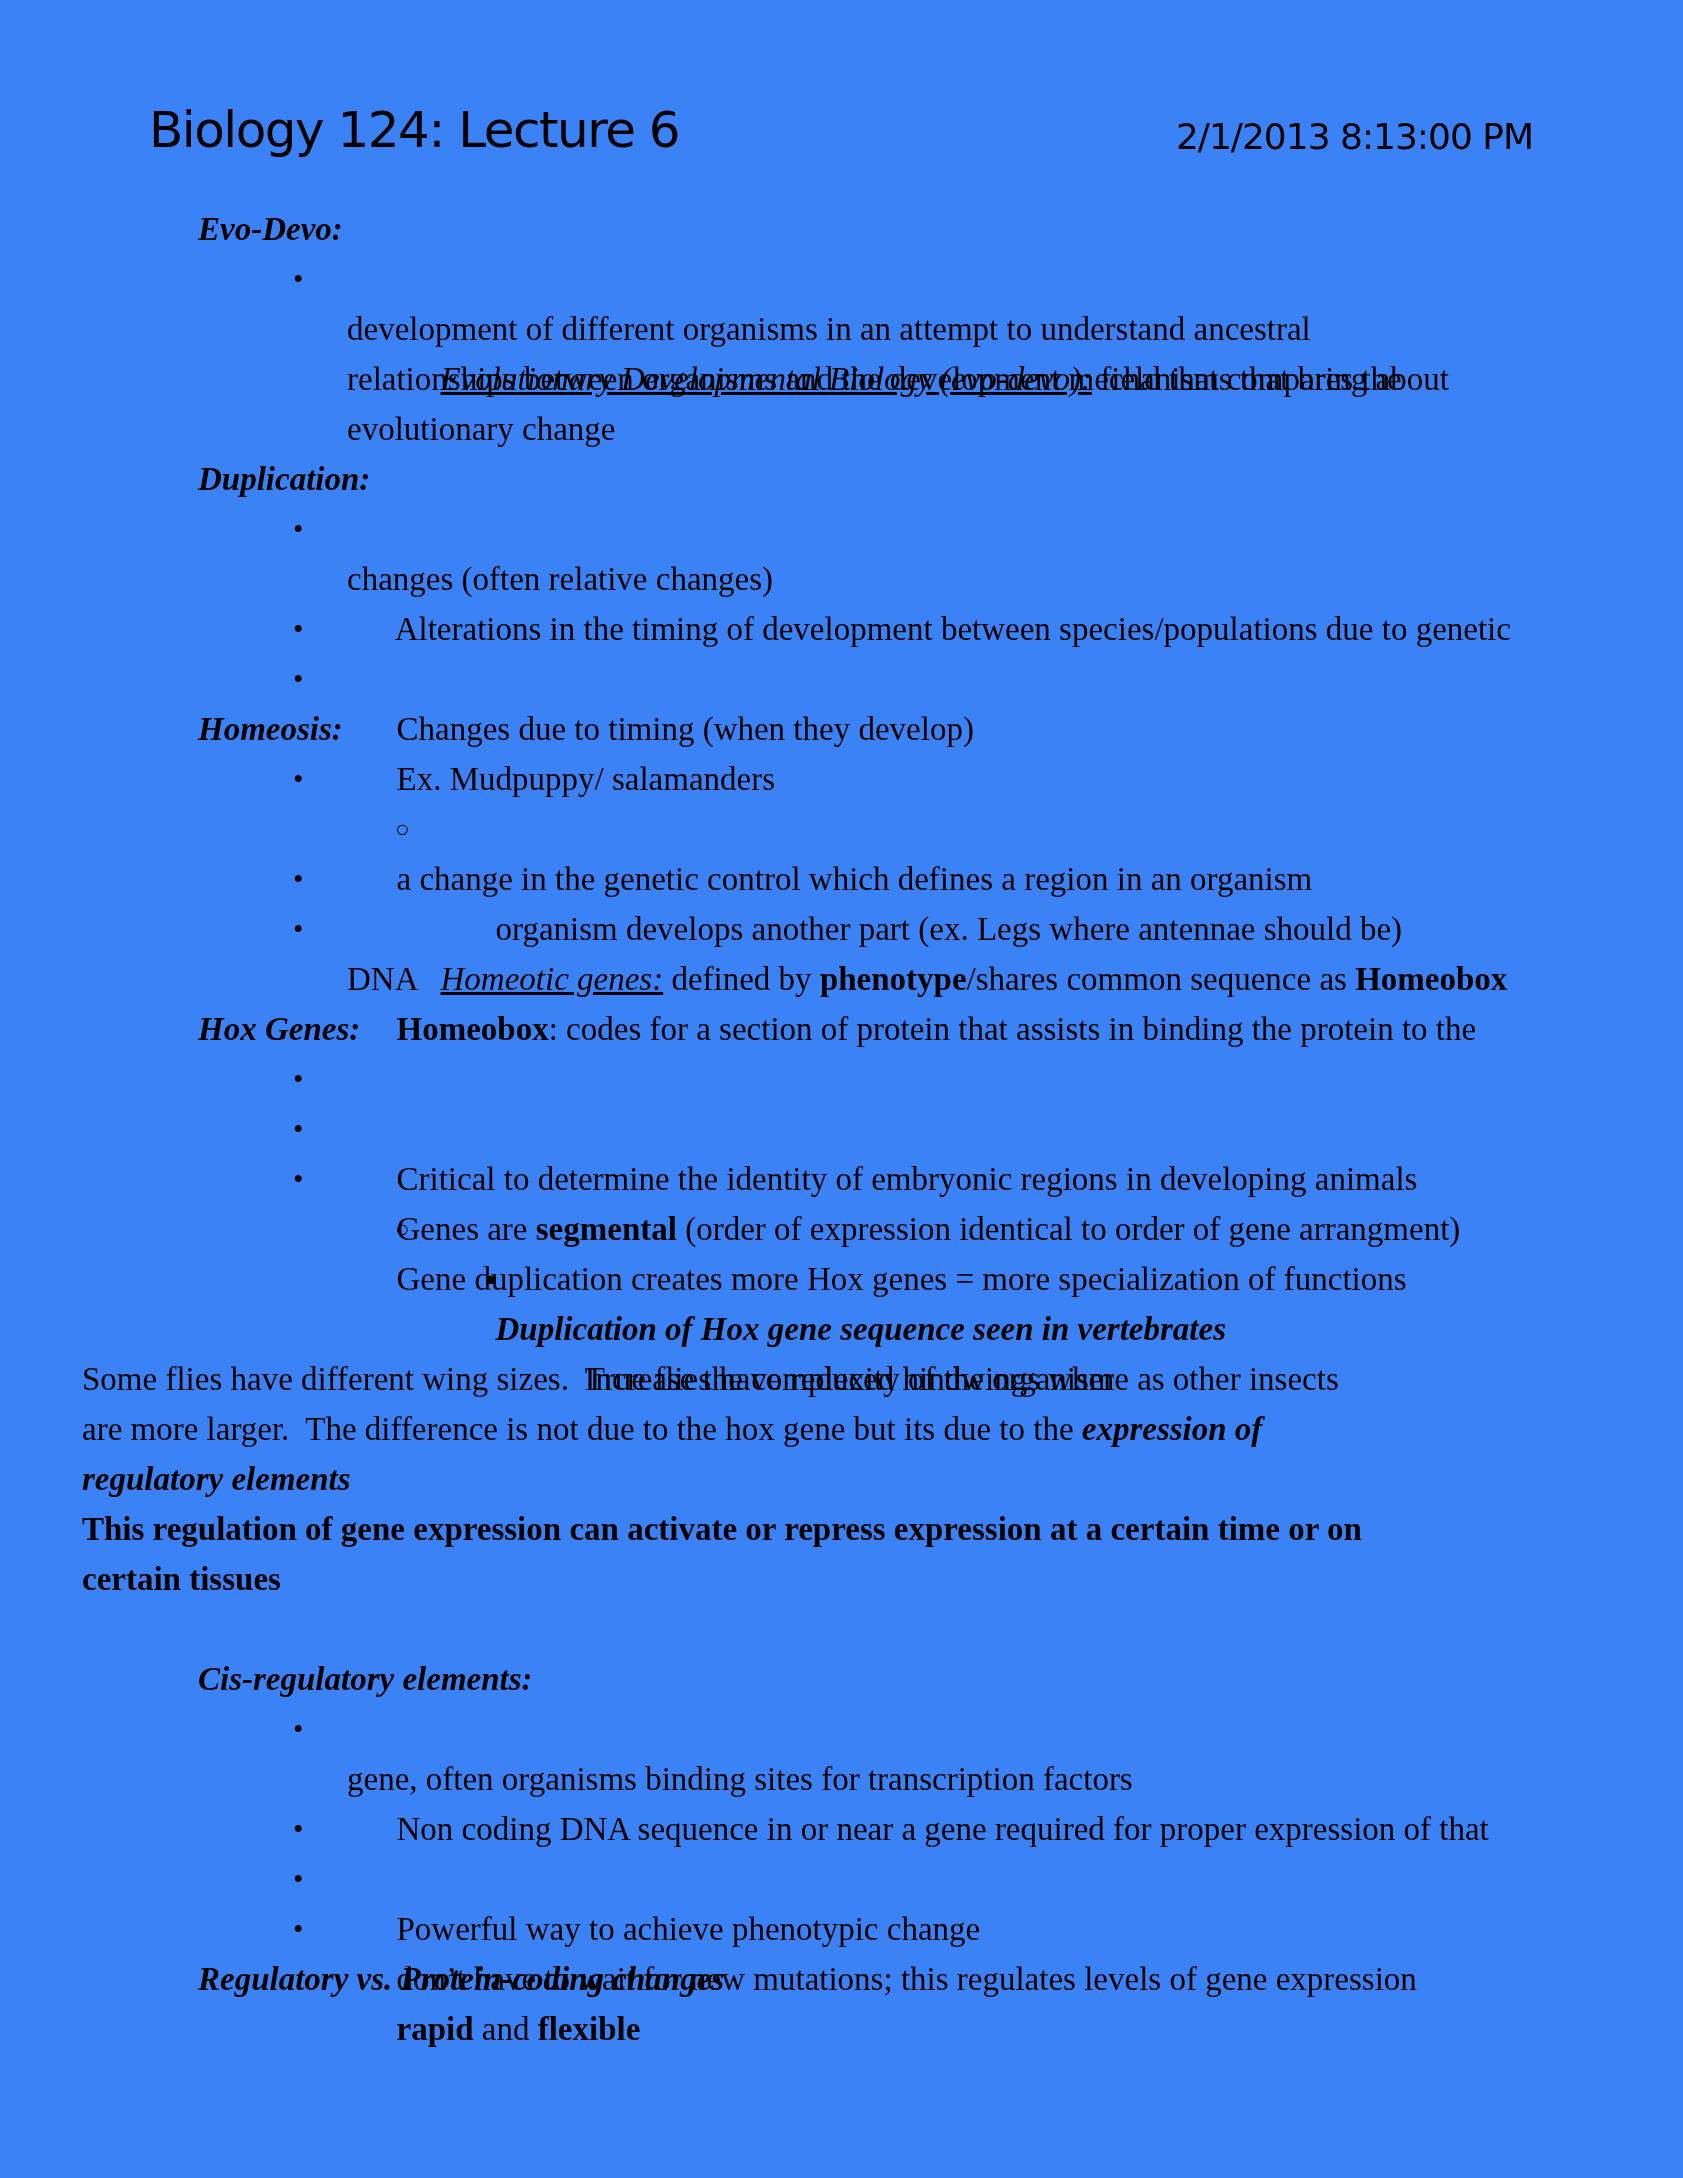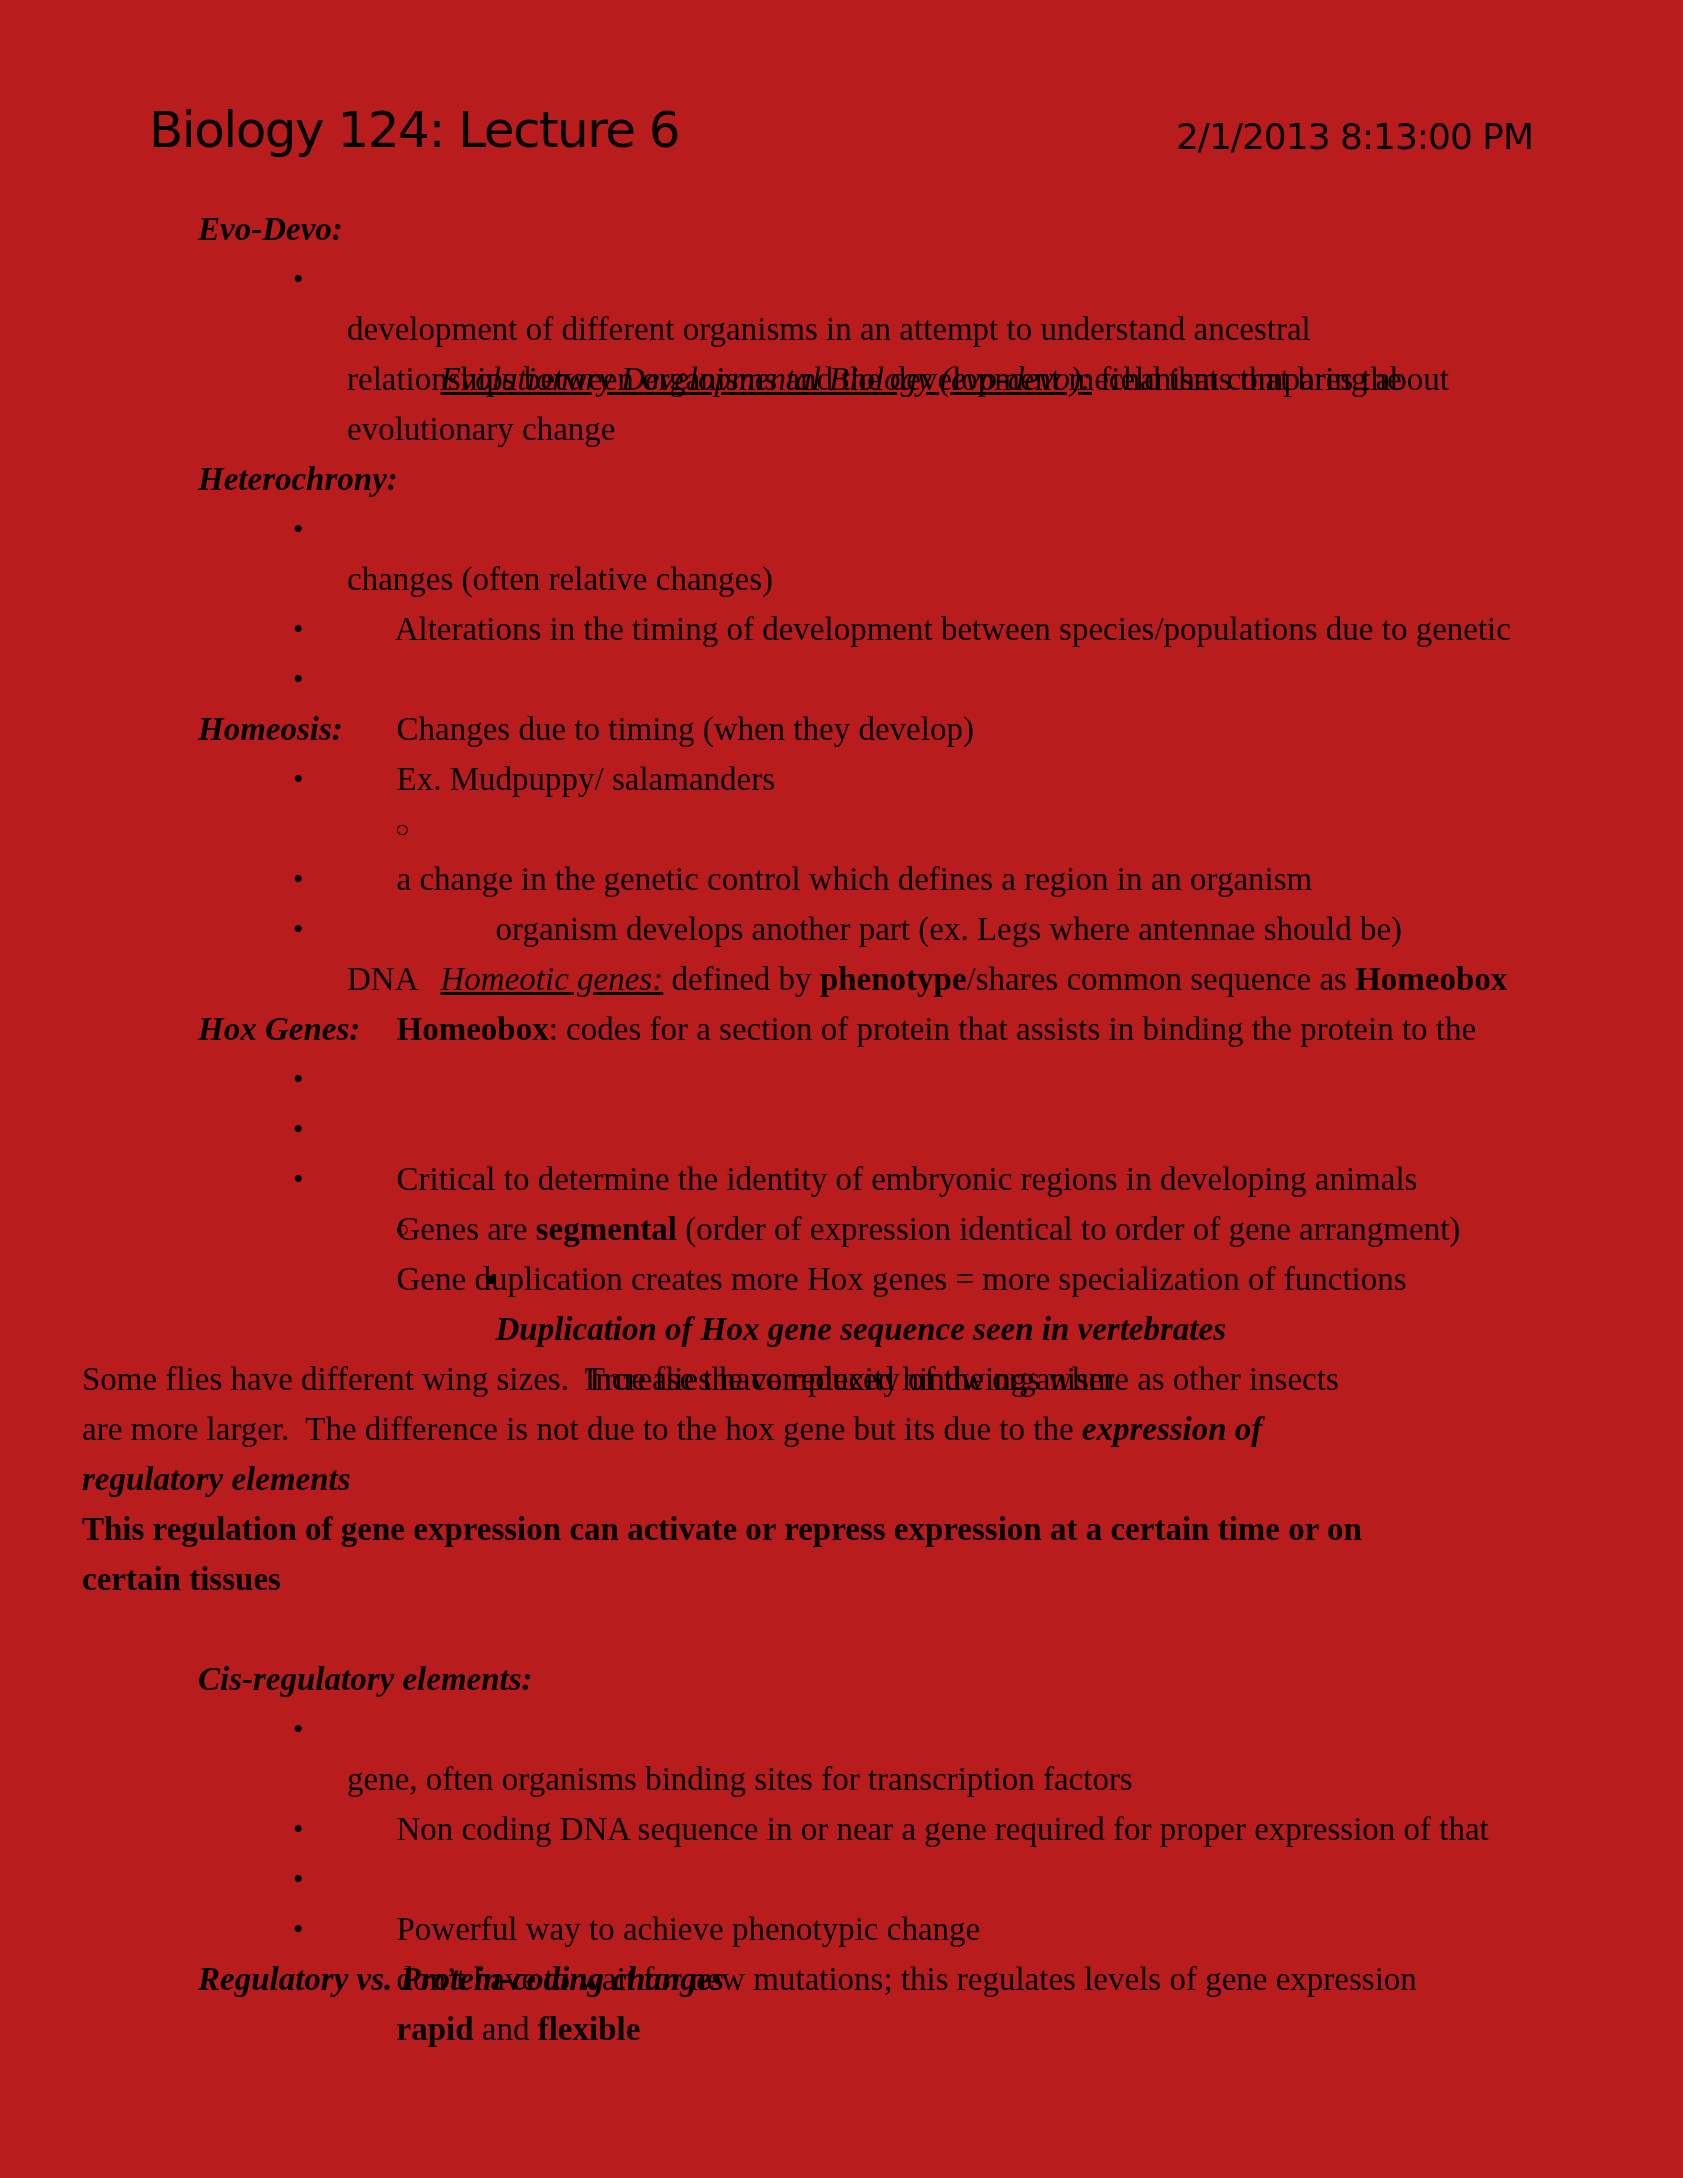--- a/index.html
+++ b/index.html
@@ -1,19 +1,19 @@
 <!DOCTYPE html>
 <html><head>
 <meta charset="utf-8">
 <style>
   html,body{margin:0;padding:0;background:#e8e8e8;}
   .page{
     position:relative;
     width:1683px;height:2178px;
-    background:#b91c1c;
+    background:#3b82f6;
     color:#000;
     font-family:"Liberation Serif","DejaVu Serif",serif;
     overflow:hidden;
   }
   .doc-title{
     position:absolute;left:149px;top:102px;
     font-family:"DejaVu Sans","Liberation Sans",sans-serif;
     font-size:50px;line-height:57px;letter-spacing:-1.5px;
     white-space:pre;
   }
@@ -56,21 +56,21 @@
     <div class="line h"><span>Evo-Devo:</span></div>
 
     <div class="line b1">
       <span class="marker m1">•</span>
       <span class="iu">Evolutionary Developmental Biology (evo-devo):</span><span> field that compares the</span>
     </div>
     <div class="line b1"><span>development of different organisms in an attempt to understand ancestral</span></div>
     <div class="line b1"><span>relationships between organisms and the development mechanisms that bring about</span></div>
     <div class="line b1"><span>evolutionary change</span></div>
 
-    <div class="line h"><span>Heterochrony:</span></div>
+    <div class="line h"><span>Duplication:</span></div>
 
     <div class="line b1">
       <span class="marker m1">•</span>
       <span>Alterations in the timing of development between species/populations due to genetic</span>
     </div>
     <div class="line b1"><span>changes (often relative changes)</span></div>
 
     <div class="line b1">
       <span class="marker m1">•</span>
       <span>Changes due to timing (when they develop)</span>

